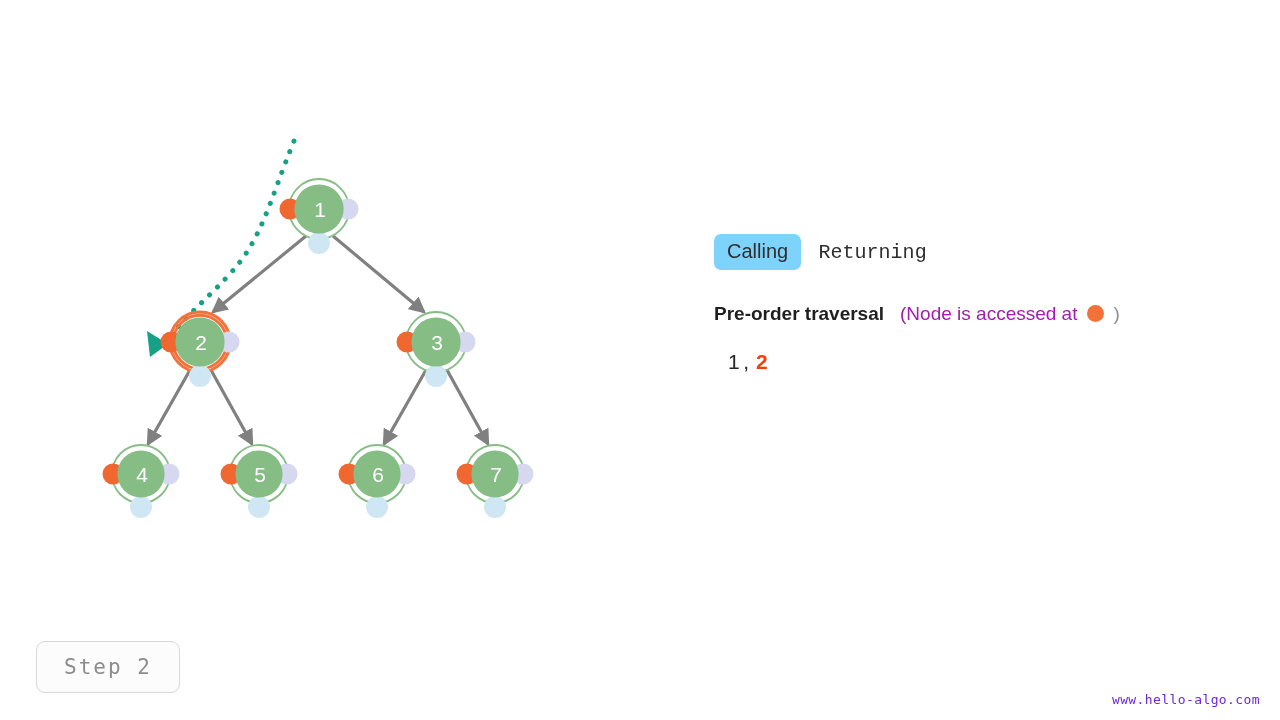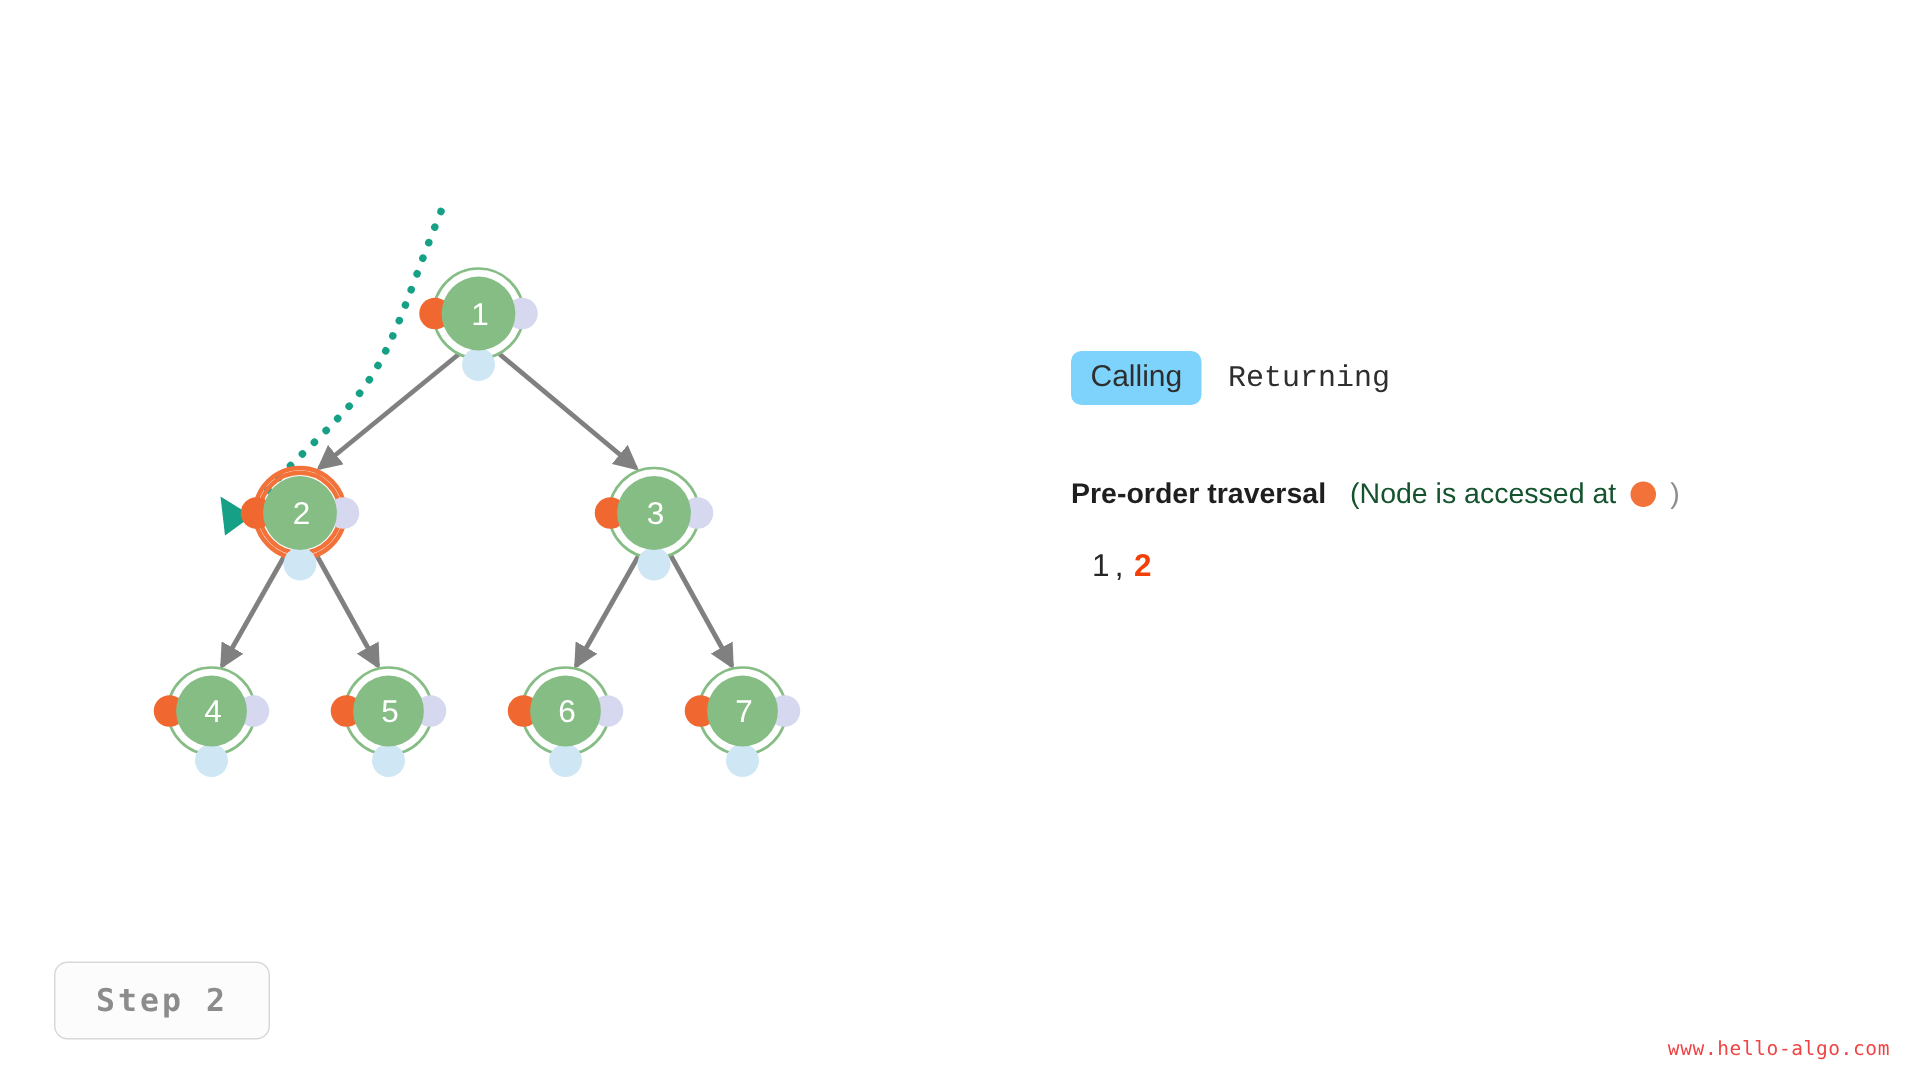--- a/index.html
+++ b/index.html
@@ -44,34 +44,34 @@
   }
   .state-row.active {
     background: #7dd3fc;
   }
   .state-line-2 {
     margin-top: 4px;
     font-family: Liberation Mono, monospace;
   }
 
   .traversal-head {
-    margin-top: 48px;
+    margin-top: 32px;
     display: flex;
     align-items: center;
     font-size: 18.5px;
     line-height: 1;
     white-space: nowrap;
   }
   .traversal-title {
     font-weight: bold;
     color: #1f1f1f;
     font-size: 19px;
   }
   .traversal-note {
-    color: #14532d;
+    color: #a21caf;
     margin-left: 16px;
     font-size: 19px;
   }
   .note-paren-close { color: #8e8e8e; margin-left: 9px; font-size: 19px; }
   .inline-dot {
     display: inline-block;
     width: 17px;
     height: 17px;
     border-radius: 50%;
     background: #f2723a;
@@ -103,34 +103,34 @@
     width: 144px;
     height: 52px;
     box-sizing: border-box;
     border: 1px solid #d8d8d8;
     border-radius: 9px;
     background: #fcfcfc;
     display: flex;
     align-items: center;
     justify-content: center;
     font-family: "DejaVu Sans Mono", monospace;
-    font-weight: bold;
+    font-weight: normal;
     font-size: 21px;
     letter-spacing: 2px;
     color: #8c8c8c;
   }
 
   
   #watermark {
     position: absolute;
     right: 20px;
     bottom: 13px;
     font-family: "DejaVu Sans Mono", monospace;
     font-size: 13px;
-    color: #ef4444;
+    color: #6d28d9;
     letter-spacing: 0.4px;
   }
 
   .node-label {
     font-family: "Liberation Sans", sans-serif;
     font-size: 21px;
     fill: #ffffff;
   }
 </style>
 </head>

